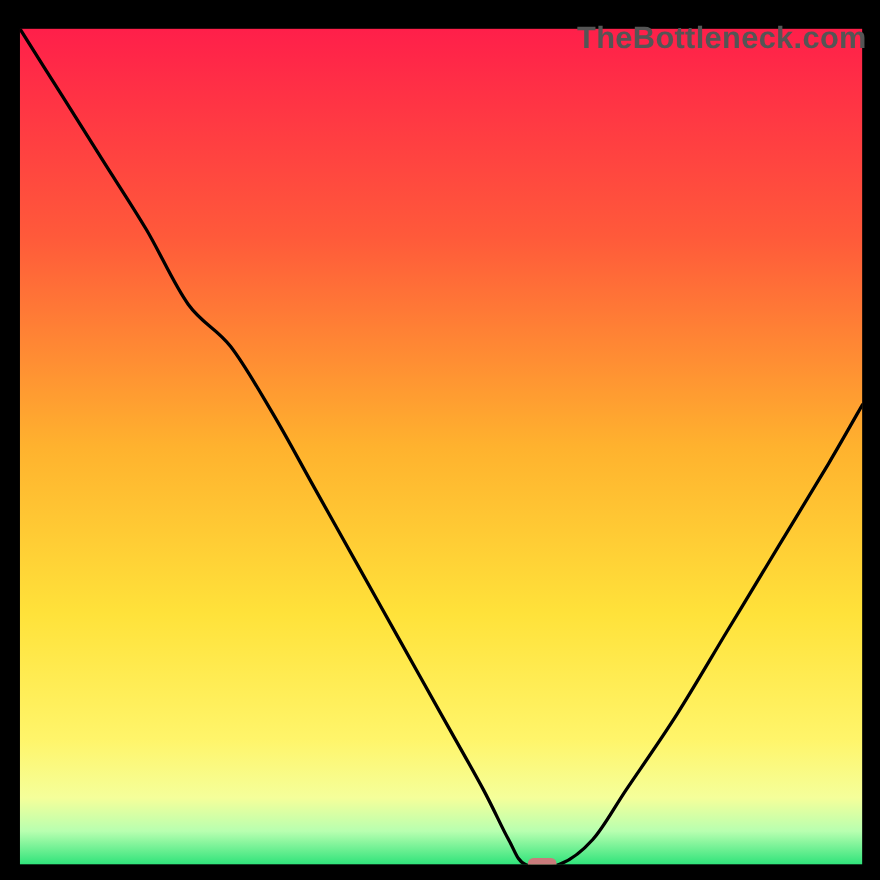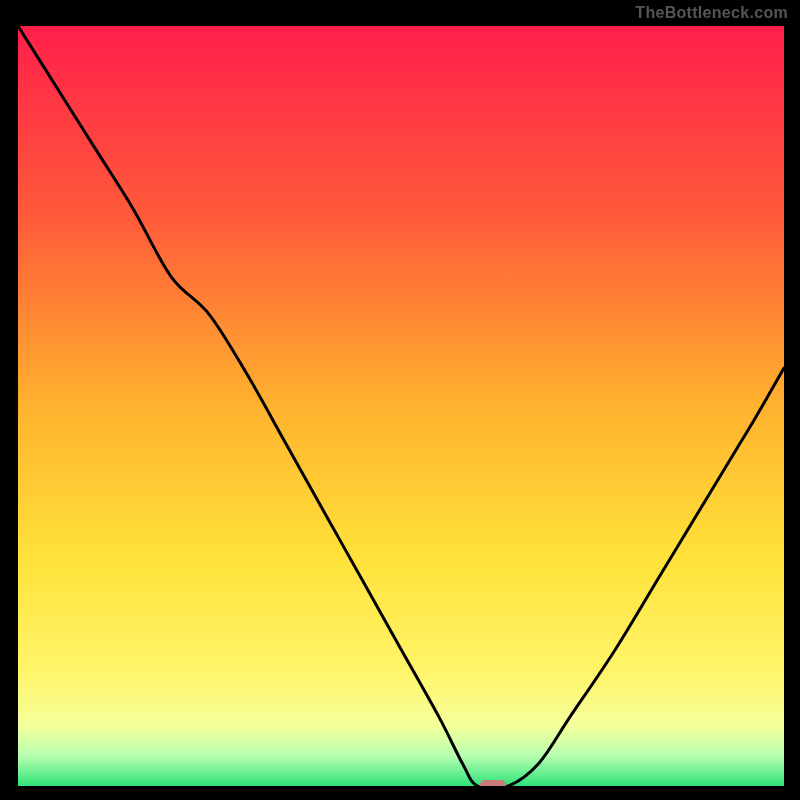--- a/index.html
+++ b/index.html
@@ -12,24 +12,24 @@
     font-family: Arial, Helvetica, sans-serif;
   }
   .stage {
     position: relative;
     width: 800px;
     height: 800px;
     background: #000000;
   }
   .watermark {
     position: absolute;
-    top: 4px;
+    top: 19px;
     right: 12px;
     color: #555555;
-    font-size: 16px;
+    font-size: 28px;
     font-weight: 600;
     letter-spacing: 0.3px;
     z-index: 5;
   }
   svg.plot {
     position: absolute;
     left: 18px;
     top: 26px;
     display: block;
   }

